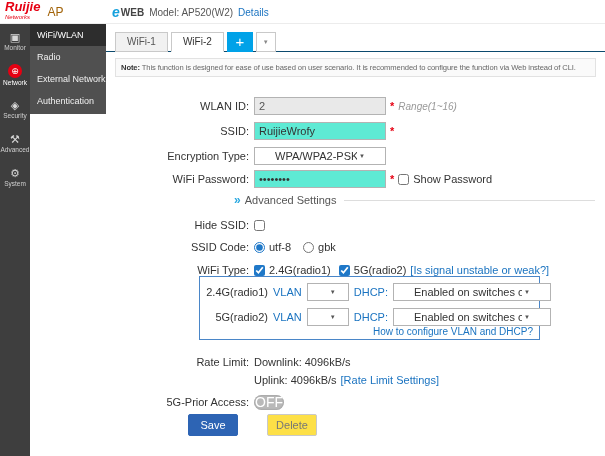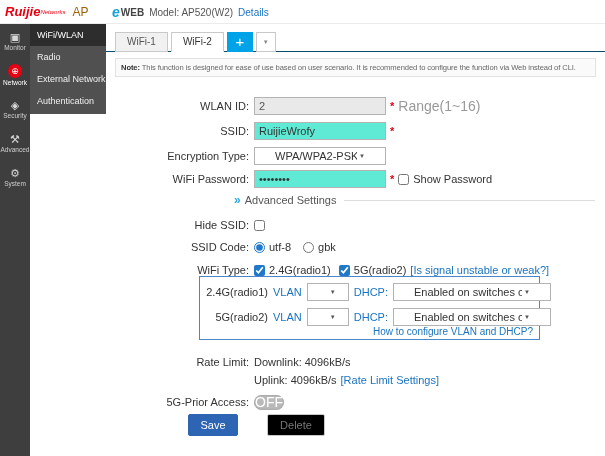--- a/index.html
+++ b/index.html
@@ -3,21 +3,21 @@
 <meta charset="utf-8">
 <style>
   *{margin:0;padding:0;box-sizing:border-box}
   body{background:#fff}
   #app{position:relative;width:605px;height:456px;font-family:"Liberation Sans","DejaVu Sans",sans-serif;font-size:11px;color:#333;background:#fff;overflow:hidden}
   .link{color:#1a73c0;cursor:pointer;text-decoration:none}
   .star{color:#e60012;font-weight:bold}
   
   .topbar{position:absolute;top:0;left:0;width:605px;height:24px;background:#fff;border-bottom:1px solid #ececec}
   .logo{position:absolute;left:5px;top:1px;height:22px;display:flex;align-items:center;gap:7px}
-  .logo-stack{display:flex;flex-direction:row;line-height:10px}
+  .logo-stack{display:flex;flex-direction:column;line-height:10px}
   .logo-ruijie{color:#e60012;font-weight:bold;font-style:italic;font-size:13px}
   .logo-networks{color:#e60012;font-size:6px;font-style:italic}
   .logo-ap{font-size:12px;color:#a16207}
   .eweb{position:absolute;left:112px;top:0;height:24px;display:flex;align-items:center;gap:5px}
   .eweb-e{color:#14a0dc;font-weight:bold;font-style:italic;font-size:14px}
   .eweb-web{font-weight:bold;color:#444;font-size:10px;margin-left:-4px}
   .eweb-model{color:#555;font-size:10px}
   .eweb-details{font-size:10px}
   
   .icon-nav{position:absolute;left:0;top:24px;width:30px;height:432px;background:#3e3e3e}
@@ -42,37 +42,37 @@
   
   .frow{position:absolute;left:17px;width:499px;height:20px;display:flex;align-items:center}
   .flabel{width:126px;text-align:right;flex-shrink:0;color:#333}
   .fctrl{display:flex;align-items:center;gap:4px;margin-left:5px}
   .inp{width:132px;height:18px;border:1px solid #b3b3b3;font-size:11px;padding:0 4px;color:#333;font-family:inherit;background:#5eead4}
   .inp.ro{background:#e9e9e9;color:#555}
   .sel{height:18px;border:1px solid #b3b3b3;background:#fff;display:flex;align-items:center;justify-content:space-between;padding:0 20px;cursor:pointer}
   .sel .sel-txt{white-space:nowrap;overflow:hidden}
   .sel .car{font-size:6px;color:#555;margin-left:2px;flex-shrink:0}
   .sel.w132{width:132px}
-  .hint{color:#999;font-size:14px;}
+  .hint{color:#999;font-size:10px;font-style:italic}
   .cb,.rd{width:11px;height:11px;margin:0;accent-color:#1f78c8}
   .adv{position:absolute;top:168px;left:0;width:499px;height:16px;display:flex;align-items:center}
   .adv-sp{width:128px;flex-shrink:0}
   .adv-ch{color:#29a8e0;font-weight:bold;font-size:12px;margin-right:4px;cursor:pointer}
   .adv-lb{color:#555}
   .adv-line{flex:1;border-top:1px solid #ddd;margin:0 10px 0 8px}
   .vbox{position:absolute;top:252px;left:93px;width:341px;height:64px;border:1px solid #4a86c8}
   .vrow{position:absolute;left:0;width:100%;display:flex;align-items:center;gap:5px}
   .vname{width:68px;text-align:right;flex-shrink:0}
   .sel.wsm{width:36px}
   .sel.wlg{width:158px}
   .vhelp{position:absolute;right:6px;bottom:2px;font-size:10px}
   .toggle{width:30px;height:15px;border-radius:8px;background:#b9b9b9;color:#fff;font-size:14px;font-weight:normal;display:flex;align-items:center;justify-content:center;cursor:pointer;box-shadow:inset 0 0 2px rgba(0,0,0,.25)}
   .btn{height:22px;border-radius:2px;font-size:11px;cursor:pointer;font-family:inherit}
   .btn-save{position:absolute;top:390px;left:82px;width:50px;background:#2d64b4;color:#fff;border:1px solid #2d64b4}
-  .btn-del{position:absolute;top:390px;left:161px;width:58px;background:#000000;color:#777;border:1px solid #c9c9c9}
+  .btn-del{position:absolute;top:390px;left:161px;width:50px;background:#fde047;color:#777;border:1px solid #c9c9c9}
 </style>
 </head>
 <body>
 
 <div id="app">
 
   <div class="topbar">
     <div class="logo">
       <div class="logo-stack">
         <span class="logo-ruijie">Ruijie</span>

